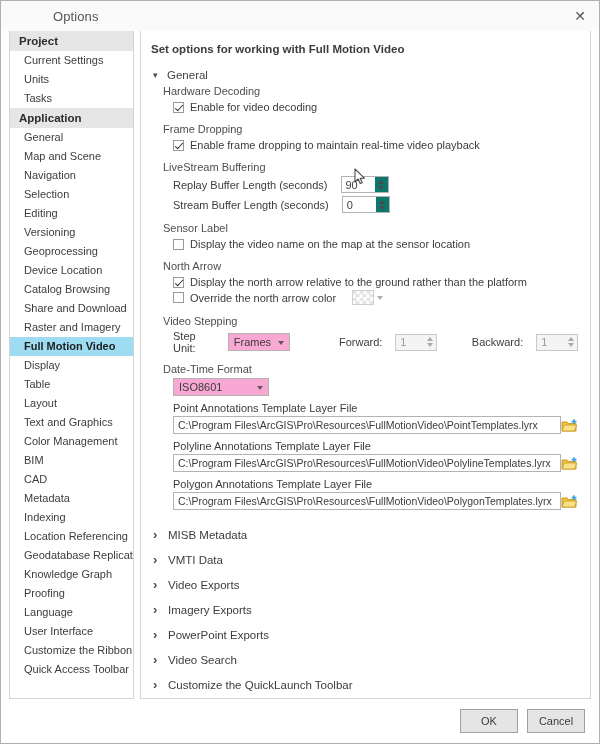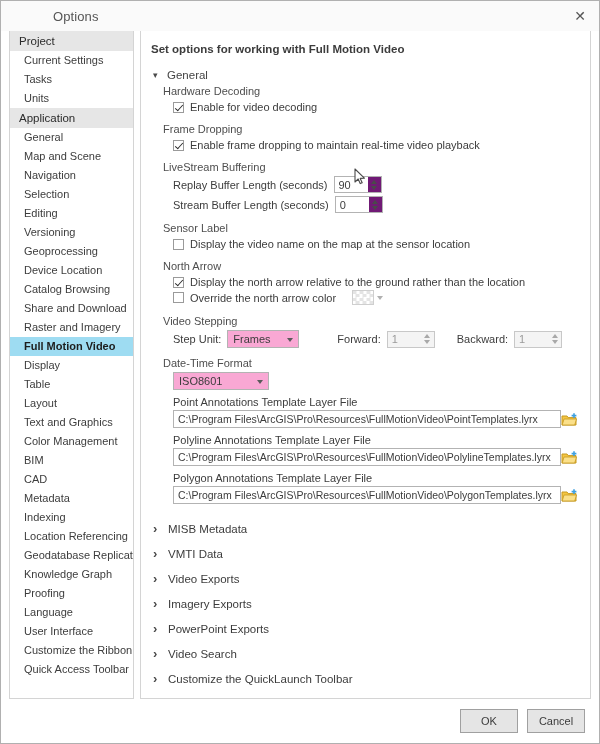--- a/index.html
+++ b/index.html
@@ -72,21 +72,21 @@
     width: 125px;
     min-width: 125px;
     background: #ffffff;
     border: 1px solid #d4d4d4;
     border-top: none;
     box-sizing: border-box;
     overflow: hidden;
   }
   .side-group-header {
     background: #e6e6e6;
-    font-weight: normal;
+    font-weight: bold;
     font-size: 11.5px;
     color: #2b2b2b;
     padding: 4px 0 4px 9px;
     margin: 0;
   }
   .side-item {
     padding: 3px 0 3px 14px;
     font-size: 11px;
     color: #3c3c3c;
     line-height: 13px;
@@ -169,30 +169,30 @@
     height: 7px;
     border: solid #2b2b2b;
     border-width: 0 1.4px 1.4px 0;
     transform: rotate(42deg);
   }
   .check-label { font-size: 11px; color: #3c3c3c; }
 
   .field-row {
     display: flex;
     align-items: center;
-    gap: 6px;
+    gap: 13px;
     margin: 0 0 3px 24px;
   }
   .field-label { font-size: 11px; color: #3c3c3c; }
 
   .spinner {
     display: inline-flex;
     align-items: stretch;
     border: 1px solid #b3b3b3;
-    background: #701a75;
+    background: #0f766e;
     height: 17px;
     width: 48px;
     box-sizing: border-box;
   }
   .spinner .val {
     flex: 1;
     font-size: 11px;
     color: #3c3c3c;
     padding: 0 0 0 4px;
     display: flex;
@@ -358,22 +358,22 @@
     <div class="title-text">Options</div>
     <div class="close-btn">✕</div>
   </div>
 
   <div class="body-area">
 
     <div class="sidebar">
       <div>
         <div class="side-group-header">Project</div>
         <div class="side-item">Current Settings</div>
+        <div class="side-item">Units</div>
         <div class="side-item">Tasks</div>
-        <div class="side-item">Units</div>
       </div>
       <div>
         <div class="side-group-header">Application</div>
         <div class="side-item">General</div>
         <div class="side-item">Map and Scene</div>
         <div class="side-item">Navigation</div>
         <div class="side-item">Selection</div>
         <div class="side-item">Editing</div>
         <div class="side-item">Versioning</div>
         <div class="side-item">Geoprocessing</div>
@@ -447,21 +447,21 @@
 
       <div class="group-label">Sensor Label</div>
       <div class="check-row">
         <span class="cbox"></span>
         <span class="check-label">Display the video name on the map at the sensor location</span>
       </div>
 
       <div class="group-label">North Arrow</div>
       <div class="check-row">
         <span class="cbox checked"></span>
-        <span class="check-label">Display the north arrow relative to the ground rather than the location</span>
+        <span class="check-label">Display the north arrow relative to the ground rather than the platform</span>
       </div>
       <div class="check-row">
         <span class="cbox"></span>
         <span class="check-label">Override the north arrow color</span>
         <span class="swatch-wrap">
           <span class="swatch"></span>
           <span class="swatch-drop"></span>
         </span>
       </div>
 

